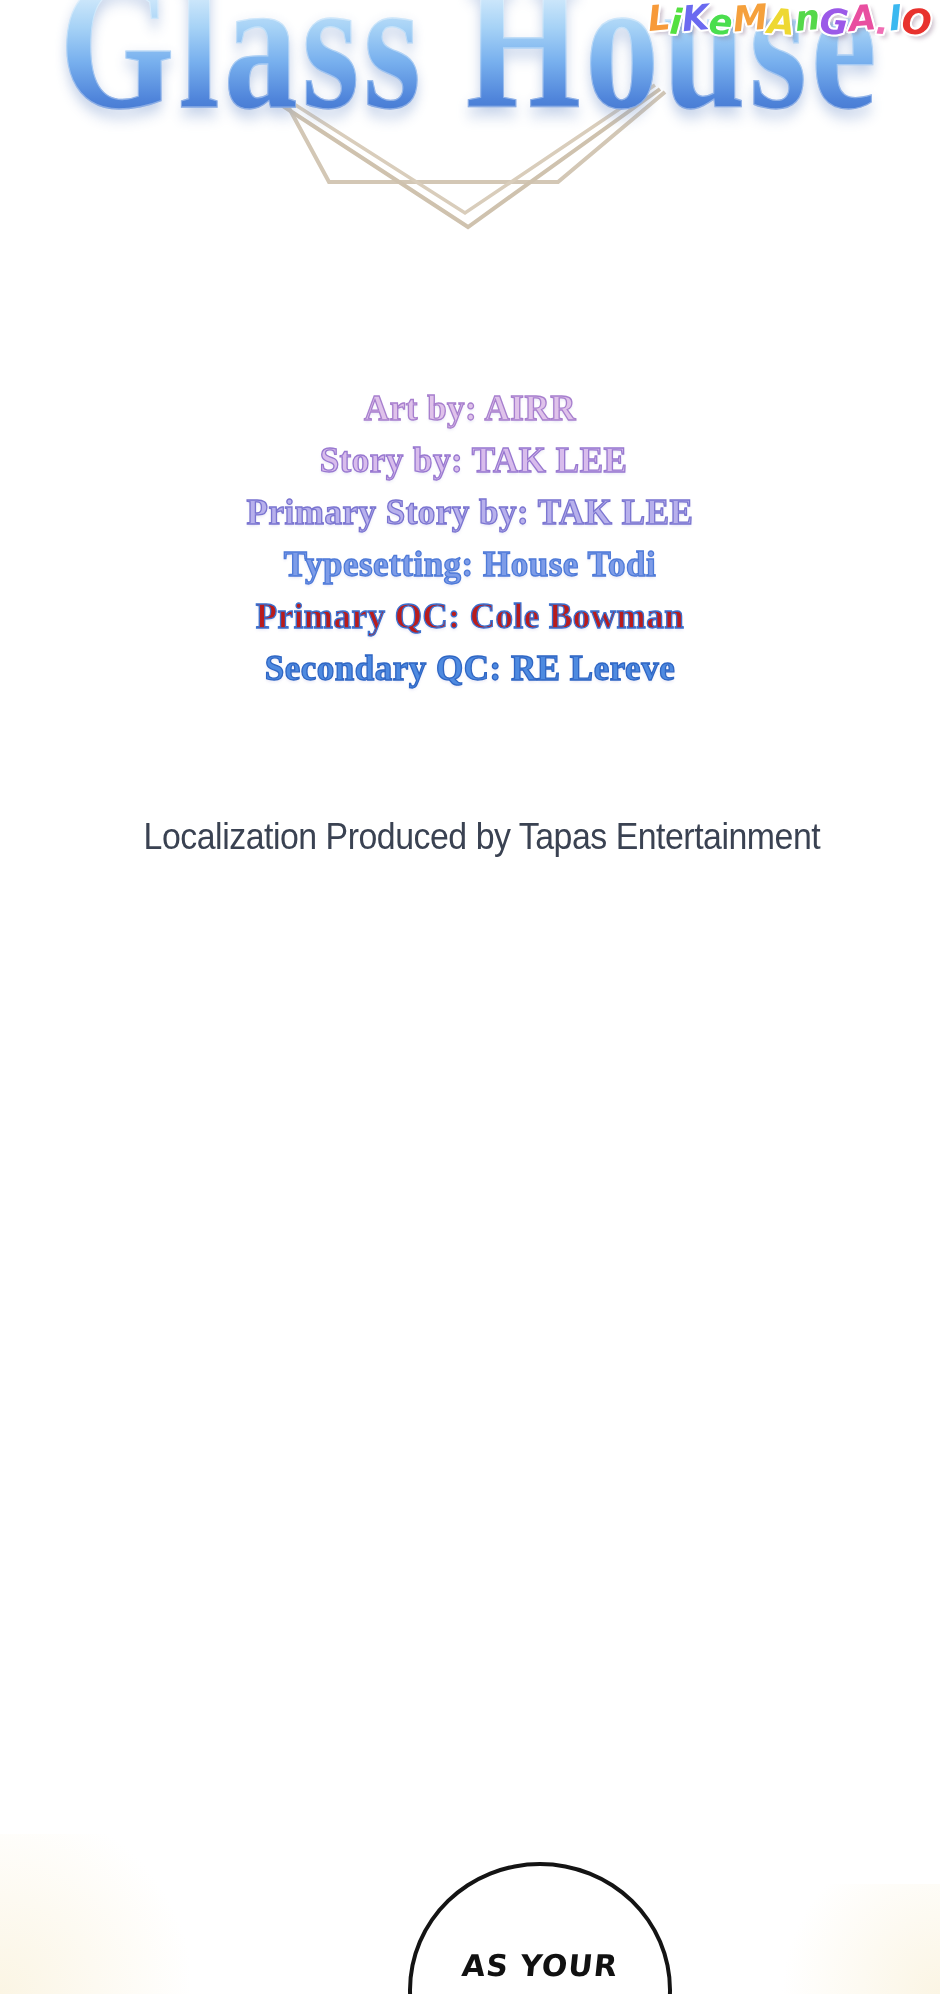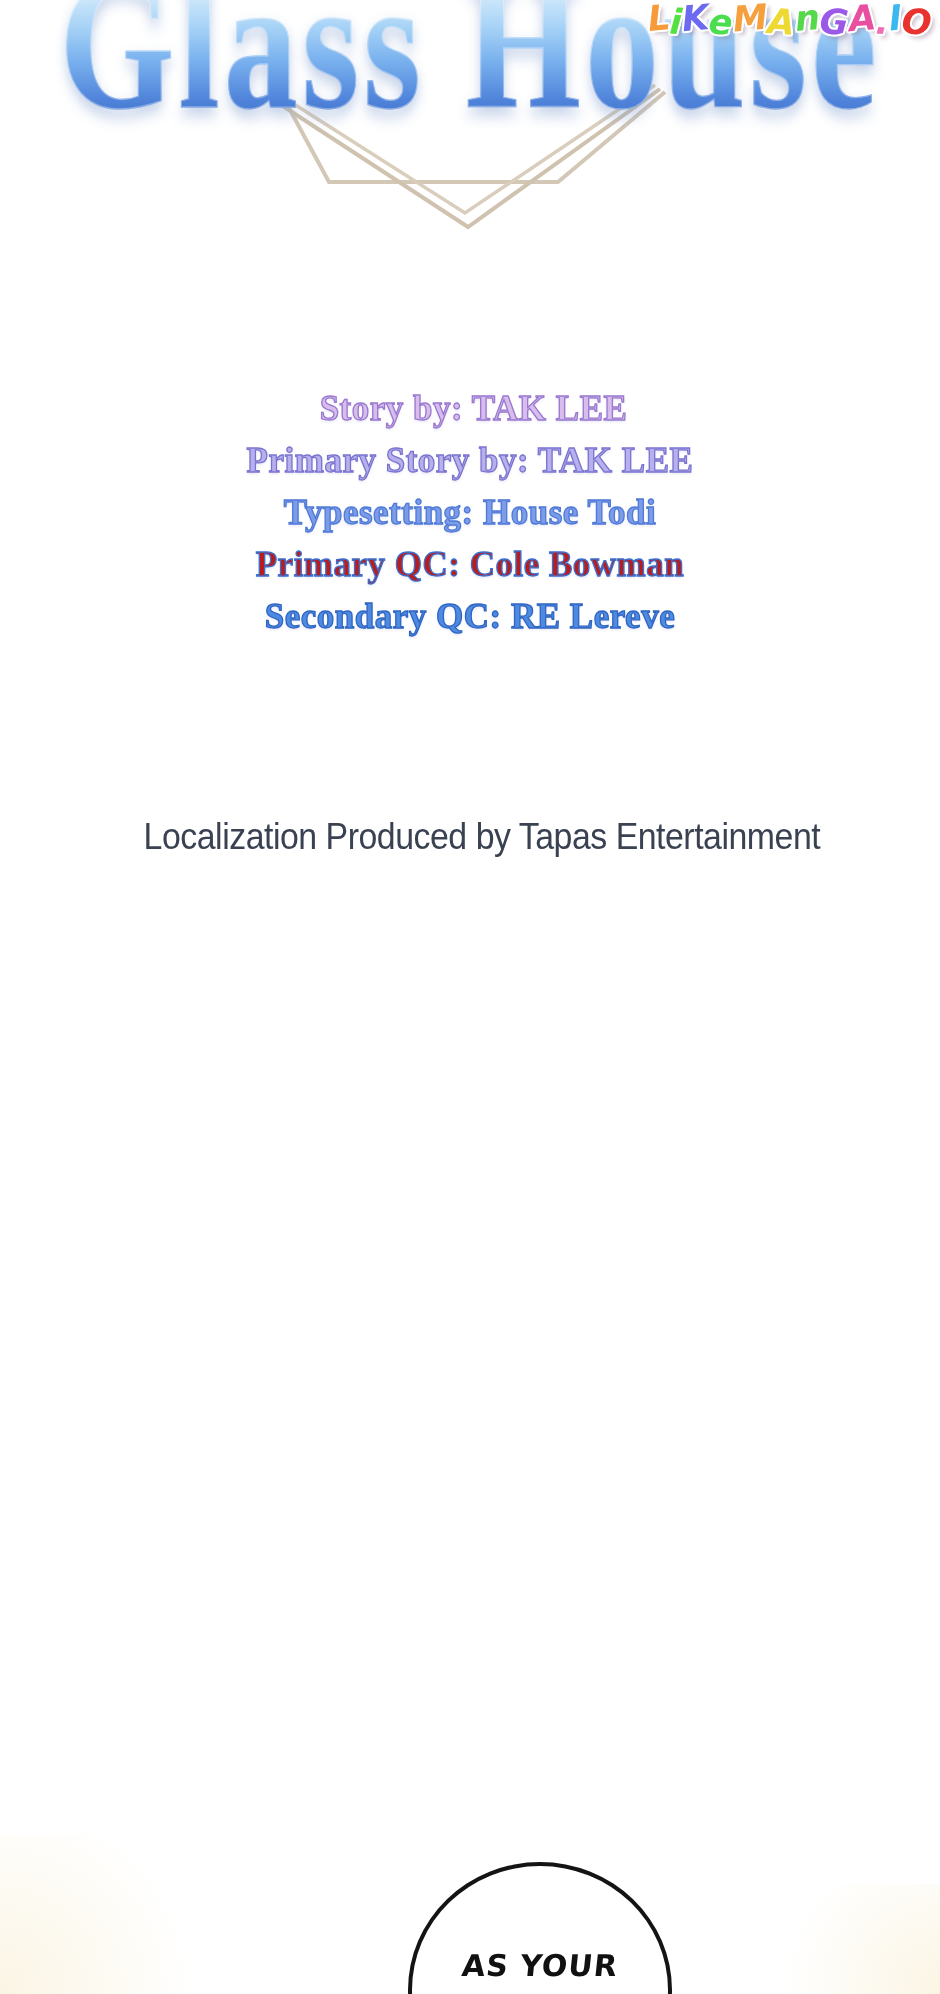--- a/index.html
+++ b/index.html
@@ -132,20 +132,21 @@
 
   <div class="watermark"><span class="wm-letter" style="color: rgb(247, 154, 58);">L</span><span class="wm-letter" style="color: rgb(84, 224, 64);">i</span><span class="wm-letter" style="color: rgb(107, 106, 240);">K</span><span class="wm-letter" style="color: rgb(74, 222, 78);">e</span><span class="wm-letter" style="color: rgb(245, 160, 60);">M</span><span class="wm-letter" style="color: rgb(238, 216, 50);">A</span><span class="wm-letter" style="color: rgb(85, 216, 74);">n</span><span class="wm-letter" style="color: rgb(155, 89, 232);">G</span><span class="wm-letter" style="color: rgb(232, 79, 160);">A</span><span class="wm-letter" style="color: rgb(240, 110, 180);">.</span><span class="wm-letter" style="color: rgb(59, 184, 240);">I</span><span class="wm-letter" style="color: rgb(232, 50, 46);">O</span></div>
 
   <svg class="ribbon" width="444" height="158" viewBox="0 0 444 158">
     <polyline points="55,17 101,102 330,102 437,12" fill="none" stroke="#d3c7b5" stroke-width="4"></polyline>
     <polyline points="38,15 240,147 432,9" fill="none" stroke="#cfc2ae" stroke-width="4"></polyline>
     <polyline points="44,10 237,133 427,5" fill="none" stroke="#d9cdbb" stroke-width="3.5"></polyline>
   </svg>
 
   <div class="credits">
+      <div class="credit-line" style="color: rgb(223, 194, 234); -webkit-text-stroke: 1.3px rgb(167, 127, 206);">Art by: AIRR</div>
       <div class="credit-line" style="color: rgb(216, 188, 236); margin-left: 7px; -webkit-text-stroke: 1.3px rgb(152, 120, 208);">Story by: TAK LEE</div>
       <div class="credit-line" style="color: rgb(183, 176, 236); -webkit-text-stroke: 1.3px rgb(122, 116, 208);">Primary Story by: TAK LEE</div>
       <div class="credit-line" style="color: rgb(125, 156, 232); -webkit-text-stroke: 1.3px rgb(78, 122, 216);">Typesetting: House Todi</div>
       <div class="credit-line" style="color: #b91c1c; -webkit-text-stroke: 1.3px rgb(58, 112, 208);">Primary QC: Cole Bowman</div>
       <div class="credit-line" style="color: rgb(78, 138, 224); -webkit-text-stroke: 1.3px rgb(47, 102, 196);">Secondary QC: RE Lereve</div>
     </div>
 
   <div class="localization">
     <span style="color: rgb(58, 66, 82);">Localization Produced by Tapas Entertainment</span>
   </div>

